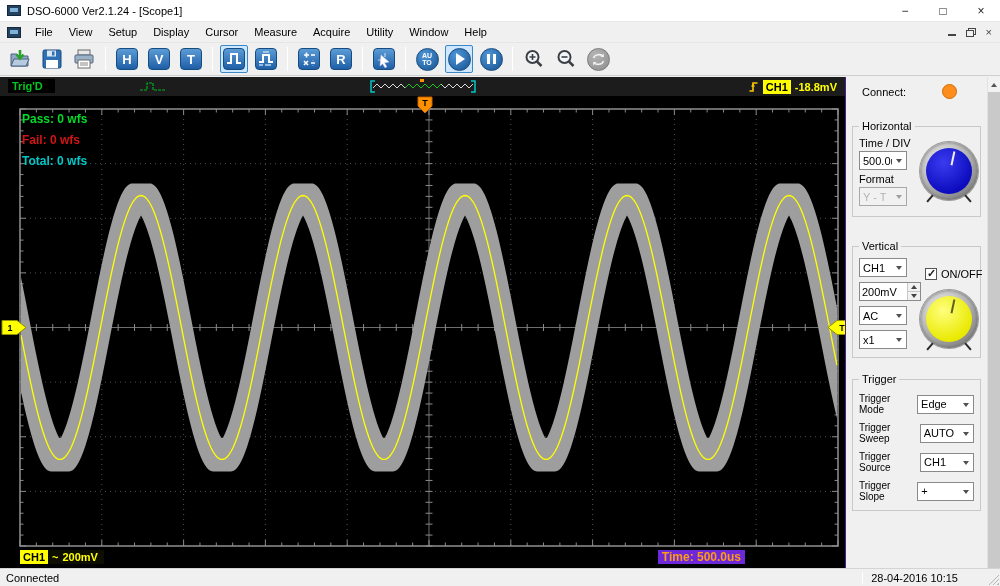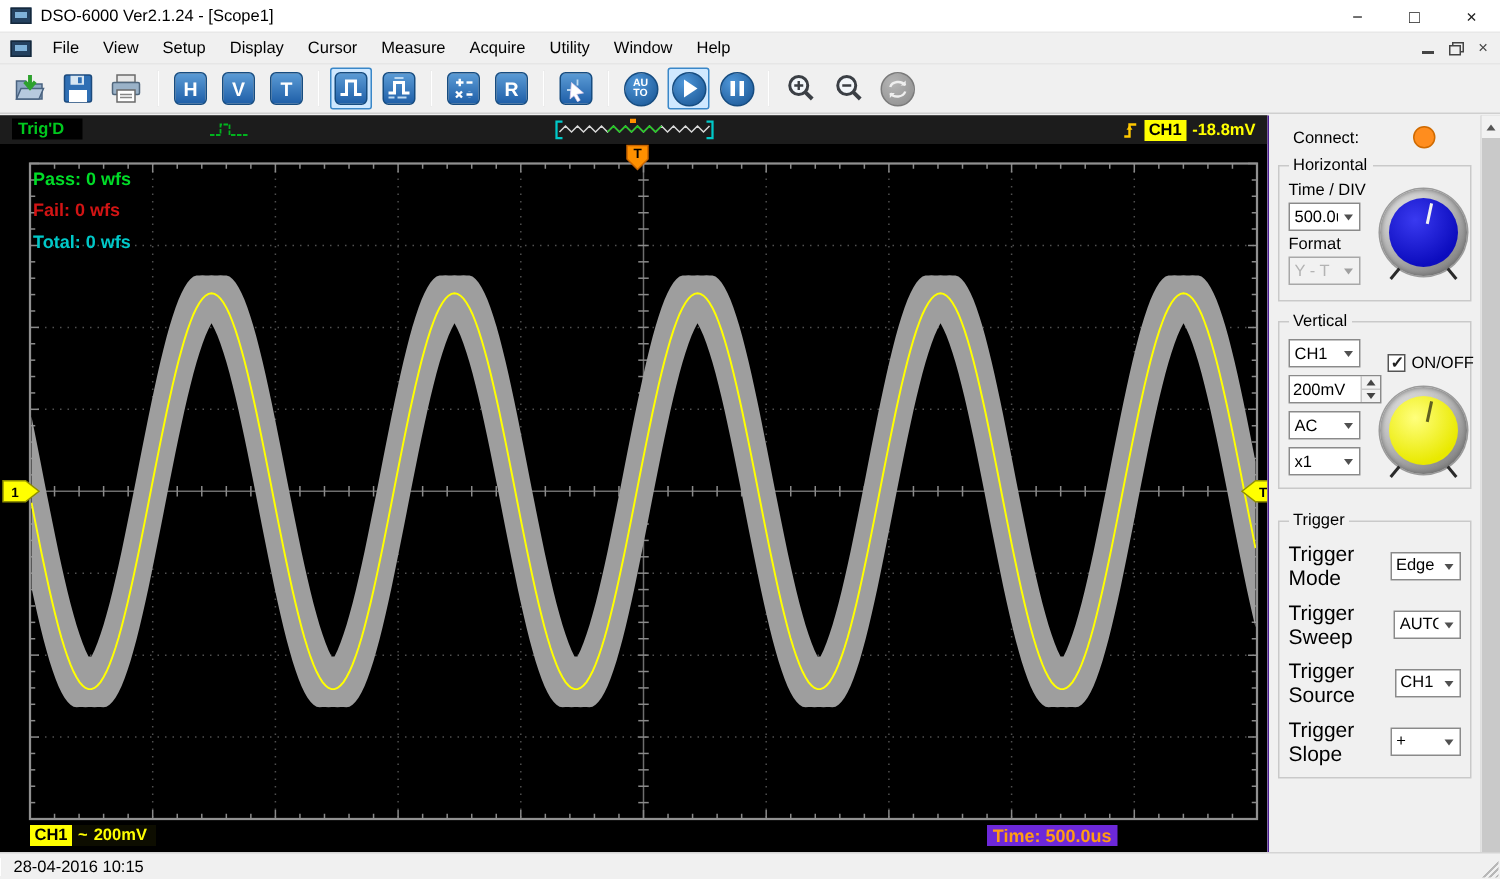--- a/index.html
+++ b/index.html
@@ -65,21 +65,21 @@
   .pf-fail{top:37px;color:#d21414;}
   .pf-total{top:58px;color:#00c8c8;}
   .ch-readout{position:absolute;left:20px;bottom:4px;display:flex;align-items:center;gap:4px;background:#0d0d00;padding:0 6px 0 0;}
   .time-readout{position:absolute;right:100px;bottom:4px;color:#ff9c14;font-weight:bold;font-size:12px;background:#6d28d9;padding:0 4px;}
 
   
   .panel{position:absolute;top:77px;left:845px;width:142px;height:491px;background:#f0f0f0;
     border-left:1px solid #4c1d95;display:flex;flex-direction:column;padding-top:4px;}
   .connect-row{display:flex;align-items:center;padding:3px 10px 5px 16px;}
   .connect-dot{width:15px;height:15px;border-radius:50%;background:#ff8d1e;border:1px solid #cf6a00;margin-left:36px;}
-  fieldset{border:1px solid #c9c9c9;margin:0 6px 7px 6px;padding:2px 6px 6px 6px;position:relative;}
+  fieldset{border:1px solid #c9c9c9;margin:16px 6px 7px 6px;padding:2px 6px 6px 6px;position:relative;}
   legend{font-size:11px;padding:0 3px;}
   .fld-label{margin:3px 0 2px 0;}
   .sel{position:relative;width:48px;}
   .sel select{width:100%;height:19px;border:1px solid #8a8a8a;background:#fff;font-size:11px;
     font-family:"Liberation Sans",sans-serif;appearance:none;-webkit-appearance:none;padding:0 14px 0 3px;border-radius:0;}
   .sel::after{content:"";position:absolute;right:5px;top:8px;width:0;height:0;
     border-left:3.5px solid transparent;border-right:3.5px solid transparent;border-top:4px solid #505050;pointer-events:none;}
   .sel.disabled select{background:#f2f2f2;color:#9a9a9a;}
   .sel.disabled::after{border-top-color:#a0a0a0;}
   .spin{display:flex;width:62px;height:19px;border:1px solid #8a8a8a;background:#fff;}
@@ -99,21 +99,21 @@
   .knob-face.yellow{background:radial-gradient(circle at 38% 32%,#ffff7d,#e9e900 72%);}
   .ptr{position:absolute;left:50%;top:3px;width:2px;height:14px;margin-left:-1px;
     transform-origin:50% 26px;transform:rotate(12deg);}
   .ptr.white{background:#f2f2f2;}
   .ptr.dark{background:#606020;}
   .foot{position:absolute;width:2px;height:9px;background:#2a2a2a;bottom:-3px;}
   .foot.l{left:9px;transform:rotate(40deg);}
   .foot.r{right:9px;transform:rotate(-40deg);}
   .trig-row{display:flex;align-items:center;justify-content:space-between;margin:6px 0 7px 0;}
   .trig-row .sel{width:58px;}
-  .trig-row .fld-label{margin:0;font-size:14px;}
+  .trig-row .fld-label{margin:0;font-size:10px;}
   .move-group{margin-top:auto;height:15px;overflow:hidden;margin-bottom:2px;}
 
   
   .scrollbar{position:absolute;top:77px;right:0;width:13px;height:491px;background:#c9c9c9;border-left:1px solid #e2e2e2;}
   .sb-up{position:absolute;top:0;left:0;right:0;height:15px;background:#f2f2f2;display:flex;align-items:center;justify-content:center;}
   .sb-up i{width:0;height:0;border-left:3.5px solid transparent;border-right:3.5px solid transparent;border-bottom:4px solid #555;}
 
   
   .statusbar{position:absolute;bottom:0;left:0;right:0;height:18px;background:#f0f0f0;
     border-top:1px solid #d4d4d4;display:flex;align-items:center;}
@@ -707,17 +707,18 @@
 
   </div>
 
   <div class="scrollbar">
     <div class="sb-up">
         <i></i>
       </div>
   </div>
 
   <div class="statusbar">
+    <span class="sb-status">Connected</span>
     <span class="sb-sep"></span>
     <span class="sb-date">28-04-2016 10:15</span>
     <span class="grip"></span>
   </div>
 </div>
 
 </body></html>

